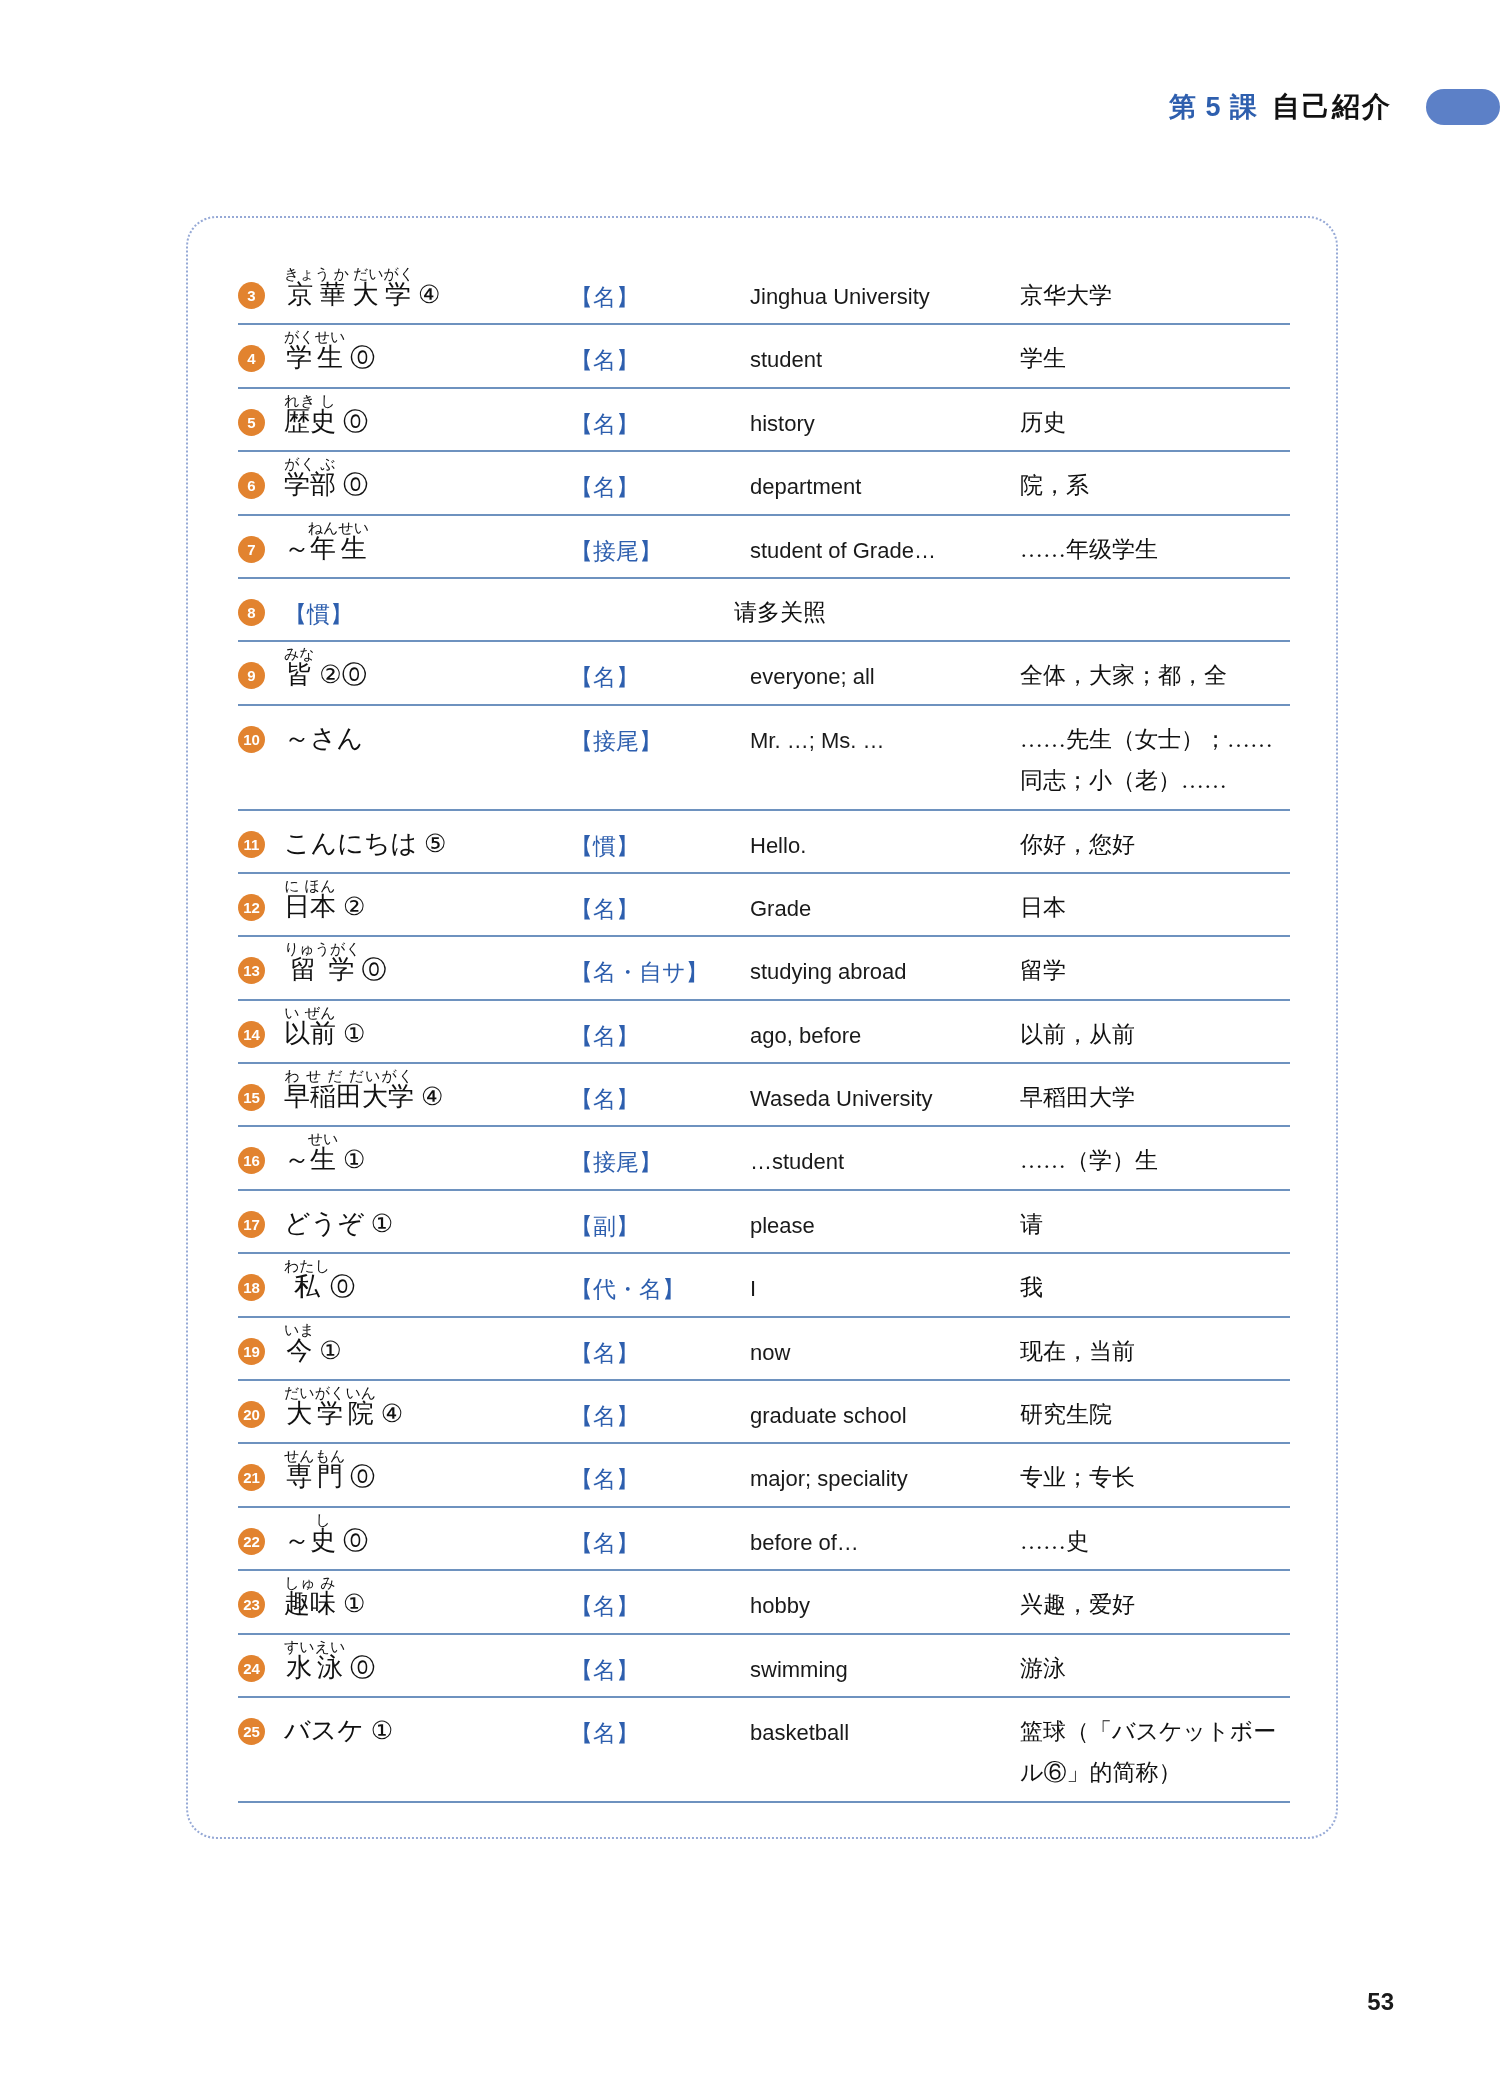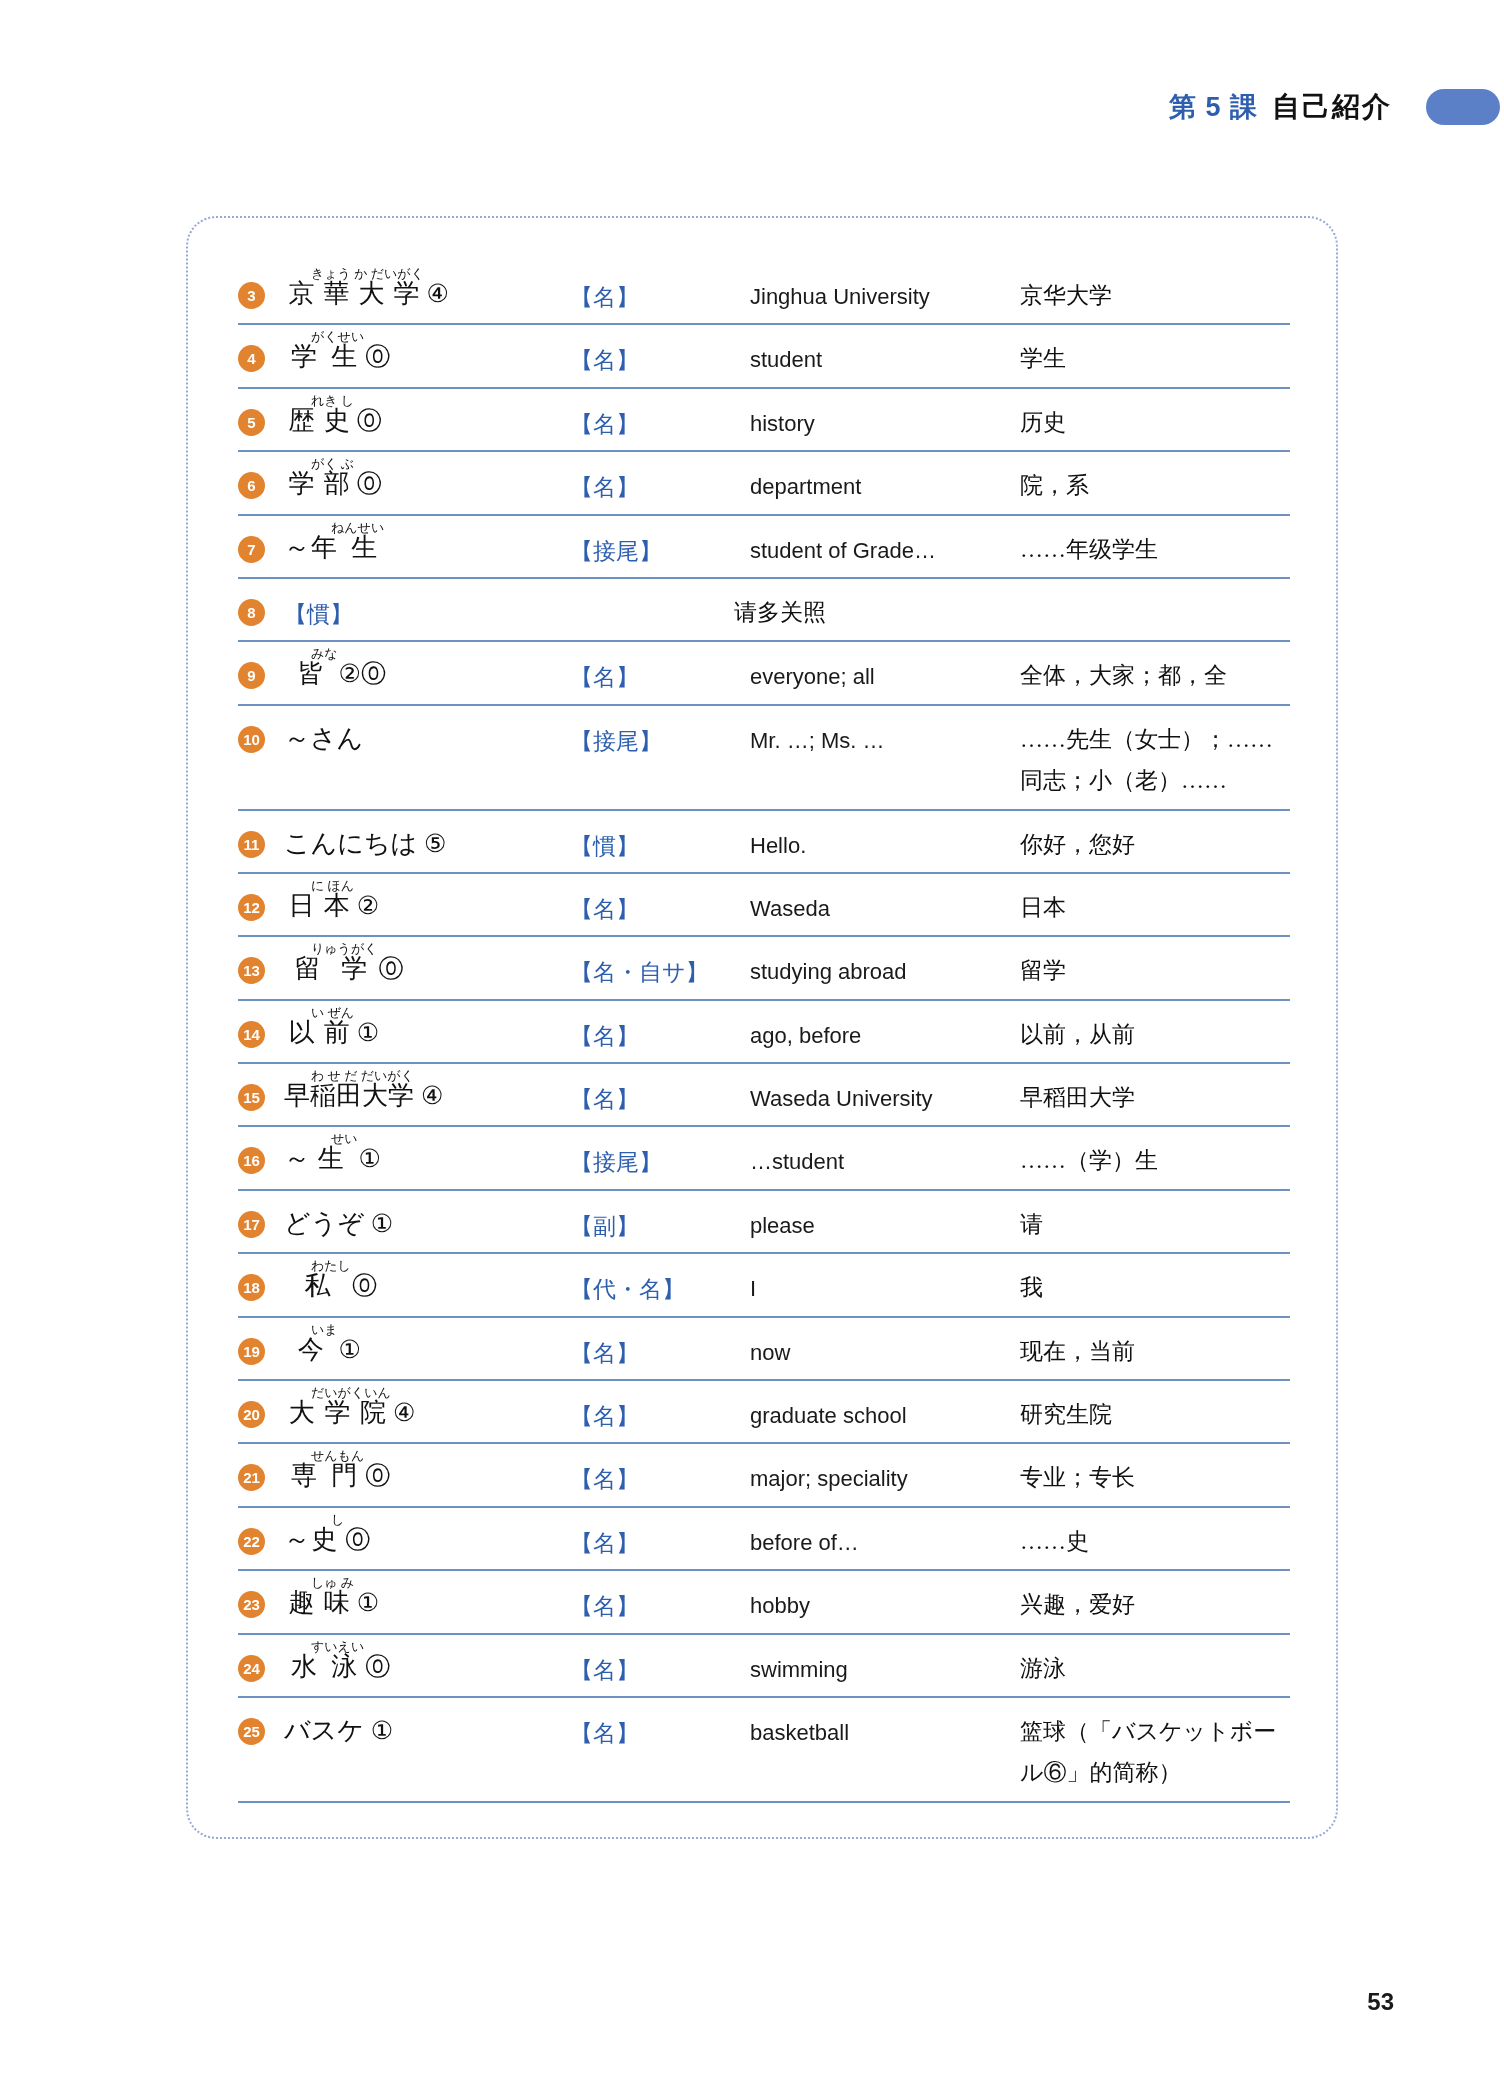--- a/index.html
+++ b/index.html
@@ -53,23 +53,22 @@
   }
   .cell-word {
     width:286px;
     font-family:"Liberation Serif","DejaVu Serif",serif;
     font-size:26px; color:#111;
   }
   .word-line { line-height:1.1; white-space:nowrap; }
   .word-line + .word-line { margin-top:10px; }
   .word-line.no-ruby { padding-top:14px; }
   ruby rt {
-    font-size:13px; color:#111; letter-spacing:0;
+    font-size:15px; color:#111; letter-spacing:0;
     font-family:"Liberation Serif","DejaVu Serif",serif;
-    margin-left:27px;
   }
   .accent { margin-left:7px; font-size:25px; }
 
   .cell-pos {
     width:180px; padding-top:15px;
     color:var(--blue,#2e5fae); font-size:23px;
     font-family:"Liberation Serif","DejaVu Serif",serif;
   }
   .cell-english {
     width:270px; padding-top:16px;
@@ -200,21 +199,21 @@
           <div class="cell cell-chinese">你好，您好</div>
         </div>
         <div class="vocab-row">
           <div class="cell cell-num">
             <span class="num-badge">12</span>
           </div>
           <div class="cell cell-word">
             <div class="word-line"><ruby>日本<rt>に ほん</rt></ruby><span class="accent">②</span></div>
           </div>
           <div class="cell cell-pos">【名】</div>
-          <div class="cell cell-english">Waseda</div>
+          <div class="cell cell-english">Grade</div>
           <div class="cell cell-chinese">日本</div>
         </div>
         <div class="vocab-row">
           <div class="cell cell-num">
             <span class="num-badge">13</span>
           </div>
           <div class="cell cell-word">
             <div class="word-line"><ruby>留学<rt>りゅうがく</rt></ruby><span class="accent">⓪</span></div>
           </div>
           <div class="cell cell-pos">【名・自サ】</div>

